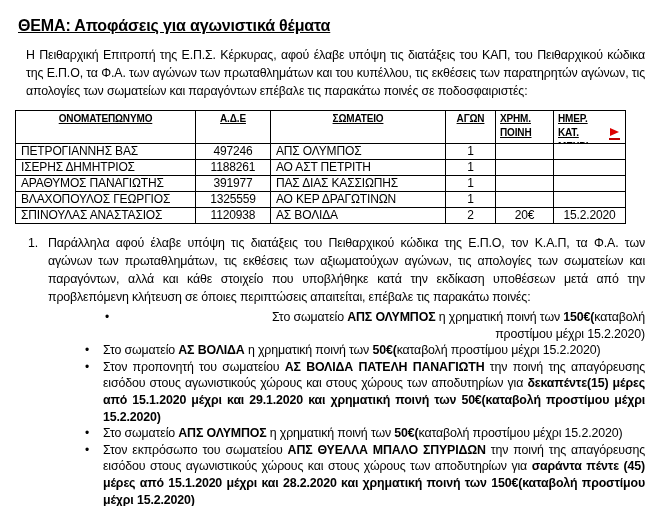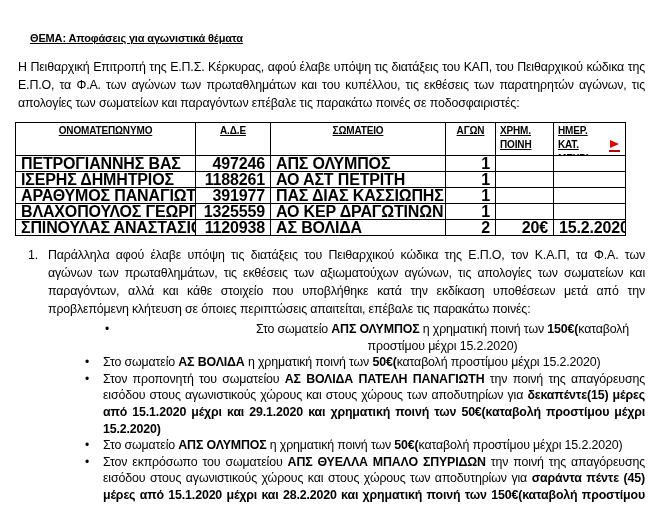--- a/index.html
+++ b/index.html
@@ -9,28 +9,28 @@
     overflow:hidden;
     box-sizing:border-box;
     padding:18px 18px 0 18px;
     background:#ffffff;
     color:#000;
     font-family:"Liberation Sans", sans-serif;
     font-size:12.4px;
     letter-spacing:-0.15px;
   }
   .title{
-    font-size:11px;
+    font-size:16px;
     font-weight:bold;
     text-decoration:underline;
-    margin:12px;
+    margin:0;
     line-height:16px;
   }
   .intro{
-    margin:12px 0 0 0;
+    margin:12px 0 0 8px;
     text-align:justify;
     line-height:18px;
   }
   
   .penalty-table{
     border-collapse:collapse;
     table-layout:fixed;
     width:610px;
     margin:10px 0 0 -3px;
   }
@@ -52,28 +52,27 @@
     position:relative;
     vertical-align:middle;
     text-align:center;
   }
   .penalty-table th .hwrap{height:31px;overflow:hidden;padding:1px 4px 0 4px;}
   .penalty-table th.multi{vertical-align:top;text-align:left;margin-top:25px;}
   .penalty-table th.multi .hwrap{display:block;}
   .penalty-table th .hl{display:block;line-height:14px;text-decoration:underline;}
   .penalty-table th.single .hl{display:inline;line-height:14px;}
   .penalty-table td{
-    font-size:16px;
+    font-size:12px;
     height:15px;
     line-height:15px;
     padding:0 5px;
-    font-weight:bold;
   }
   .penalty-table td.al{text-align:left}
-  .penalty-table td.ac{text-align:right}
+  .penalty-table td.ac{text-align:center}
   
   .flag-icon{
     position:absolute;
     right:6px;top:17px;
     width:0;height:0;
     border-left:9px solid #dd0000;
     border-top:4.5px solid transparent;
     border-bottom:4.5px solid transparent;
   }
   .flag-underline{
@@ -90,21 +89,21 @@
   }
   .numpara .num{flex:0 0 20px;margin-left:10px;}
   .numpara .ptext{flex:1;text-align:justify;}
   
   .bullets{list-style:none;margin:3px 0 0 0;padding:0;}
   .bullet{display:flex;line-height:16.6px;}
   .bullet .mk{flex:0 0 18px;margin-left:67px;font-size:12px;}
   .bullet .bt{flex:1;}
   .bullet.justify .bt{text-align:justify;}
   .bullet.wide .mk{margin-left:87px;}
-  .bullet.wide .bt{margin-left:117px;text-align:center;}
+  .bullet.wide .bt{margin-left:117px;text-align:right;}
   .b{font-weight:bold;}
 </style>
 </head>
 <body>
 
 <div class="page">
 
   <h1 class="title">ΘΕΜΑ: Αποφάσεις  για αγωνιστικά θέματα</h1>
 
   <p class="intro">Η Πειθαρχική Επιτροπή  της Ε.Π.Σ. Κέρκυρας, αφού έλαβε υπόψη τις διατάξεις του ΚΑΠ, του Πειθαρχικού κώδικα της Ε.Π.Ο, τα Φ.Α. των αγώνων των πρωταθλημάτων και του κυπέλλου, τις εκθέσεις των παρατηρητών αγώνων, τις απολογίες των σωματείων και παραγόντων  επέβαλε τις παρακάτω ποινές σε ποδοσφαιριστές:</p>

